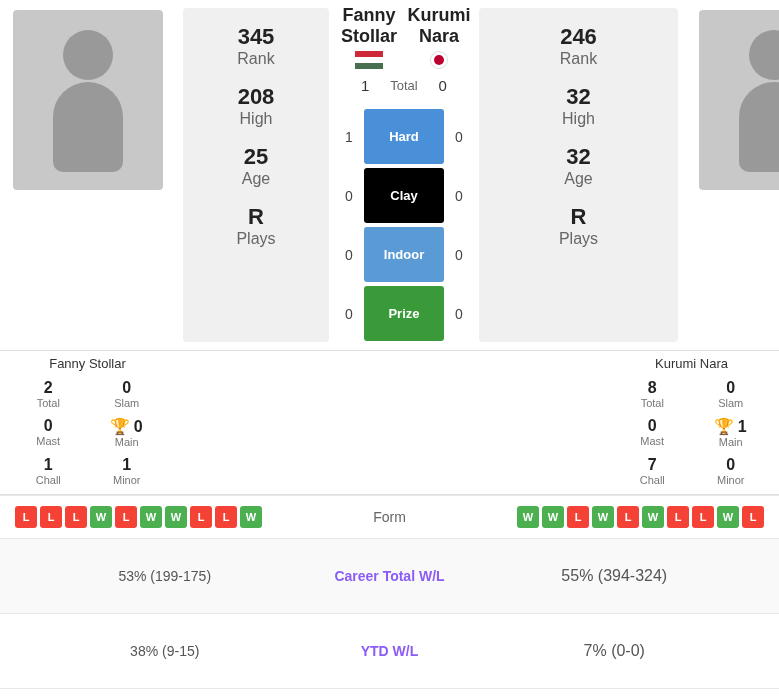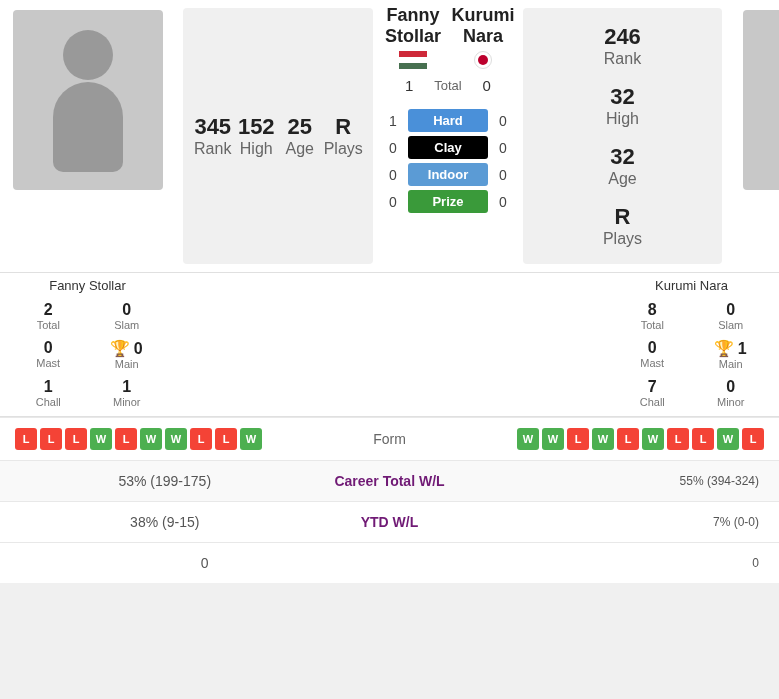--- a/index.html
+++ b/index.html
@@ -120,21 +120,21 @@
 
     .surface-score-right {
       width: 30px;
       text-align: center;
       font-size: 14px;
       color: #444;
     }
 
     .surface-badge {
       width: 80px;
-      padding: 4px 0;
+      padding: 20px 0;
       text-align: center;
       border-radius: 3px;
       font-size: 13px;
       font-weight: bold;
       color: #fff;
     }
 
     .surface-hard { background: #4a90d9; }
     .surface-clay { background: #000000; }
     .surface-indoor { background: #5b9bd5; }
@@ -240,43 +240,43 @@
     .form-badge-l { background: #f44336; }
 
     
     .stats-rows {
       background: #fff;
     }
 
     .stats-row {
       display: flex;
       align-items: center;
-      padding: 12px 20px;
+      padding: 28px 20px;
       border-top: 1px solid #e8e8e8;
     }
 
     .stats-row-left {
       flex: 1;
       text-align: center;
       font-size: 14px;
       color: #555;
     }
 
     .stats-row-center {
       width: 160px;
       text-align: center;
       font-size: 14px;
       font-weight: bold;
-      color: #701a75;
+      color: #8b5cf6;
     }
 
     .stats-row-right {
       flex: 1;
-      text-align: right;
-      font-size: 12px;
+      text-align: center;
+      font-size: 16px;
       color: #555;
     }
 
     .total-label {
       font-size: 13px;
       color: #666;
       margin: 0 10px;
     }
 
     .divider {
@@ -290,28 +290,28 @@
       display: flex;
       width: 100%;
     }
 
     .left-photo-col {
       width: 175px;
       flex-shrink: 0;
     }
 
     .left-stats-col {
-      width: 190px;
+      width: 146px;
       flex-shrink: 0;
       background: #f0f0f0;
       margin: 8px 0 8px 8px;
       border-radius: 4px;
       padding: 8px;
       display: flex;
-      flex-direction: row;
+      flex-direction: column;
       align-items: center;
     }
 
     .right-stats-col {
       width: 199px;
       flex-shrink: 0;
       background: #f0f0f0;
       margin: 8px 8px 8px 0;
       border-radius: 4px;
       padding: 8px;
@@ -360,21 +360,21 @@
         <div class="player-photo-img"></div>
       </div>
     </div>
 
     <div class="left-stats-col">
       <div class="stat-block">
         <div class="stat-value">345</div>
         <div class="stat-label">Rank</div>
       </div>
       <div class="stat-block">
-        <div class="stat-value">152</div>
+        <div class="stat-value">208</div>
         <div class="stat-label">High</div>
       </div>
       <div class="stat-block">
         <div class="stat-value">25</div>
         <div class="stat-label">Age</div>
       </div>
       <div class="stat-block">
         <div class="stat-value">R</div>
         <div class="stat-label">Plays</div>
       </div>

